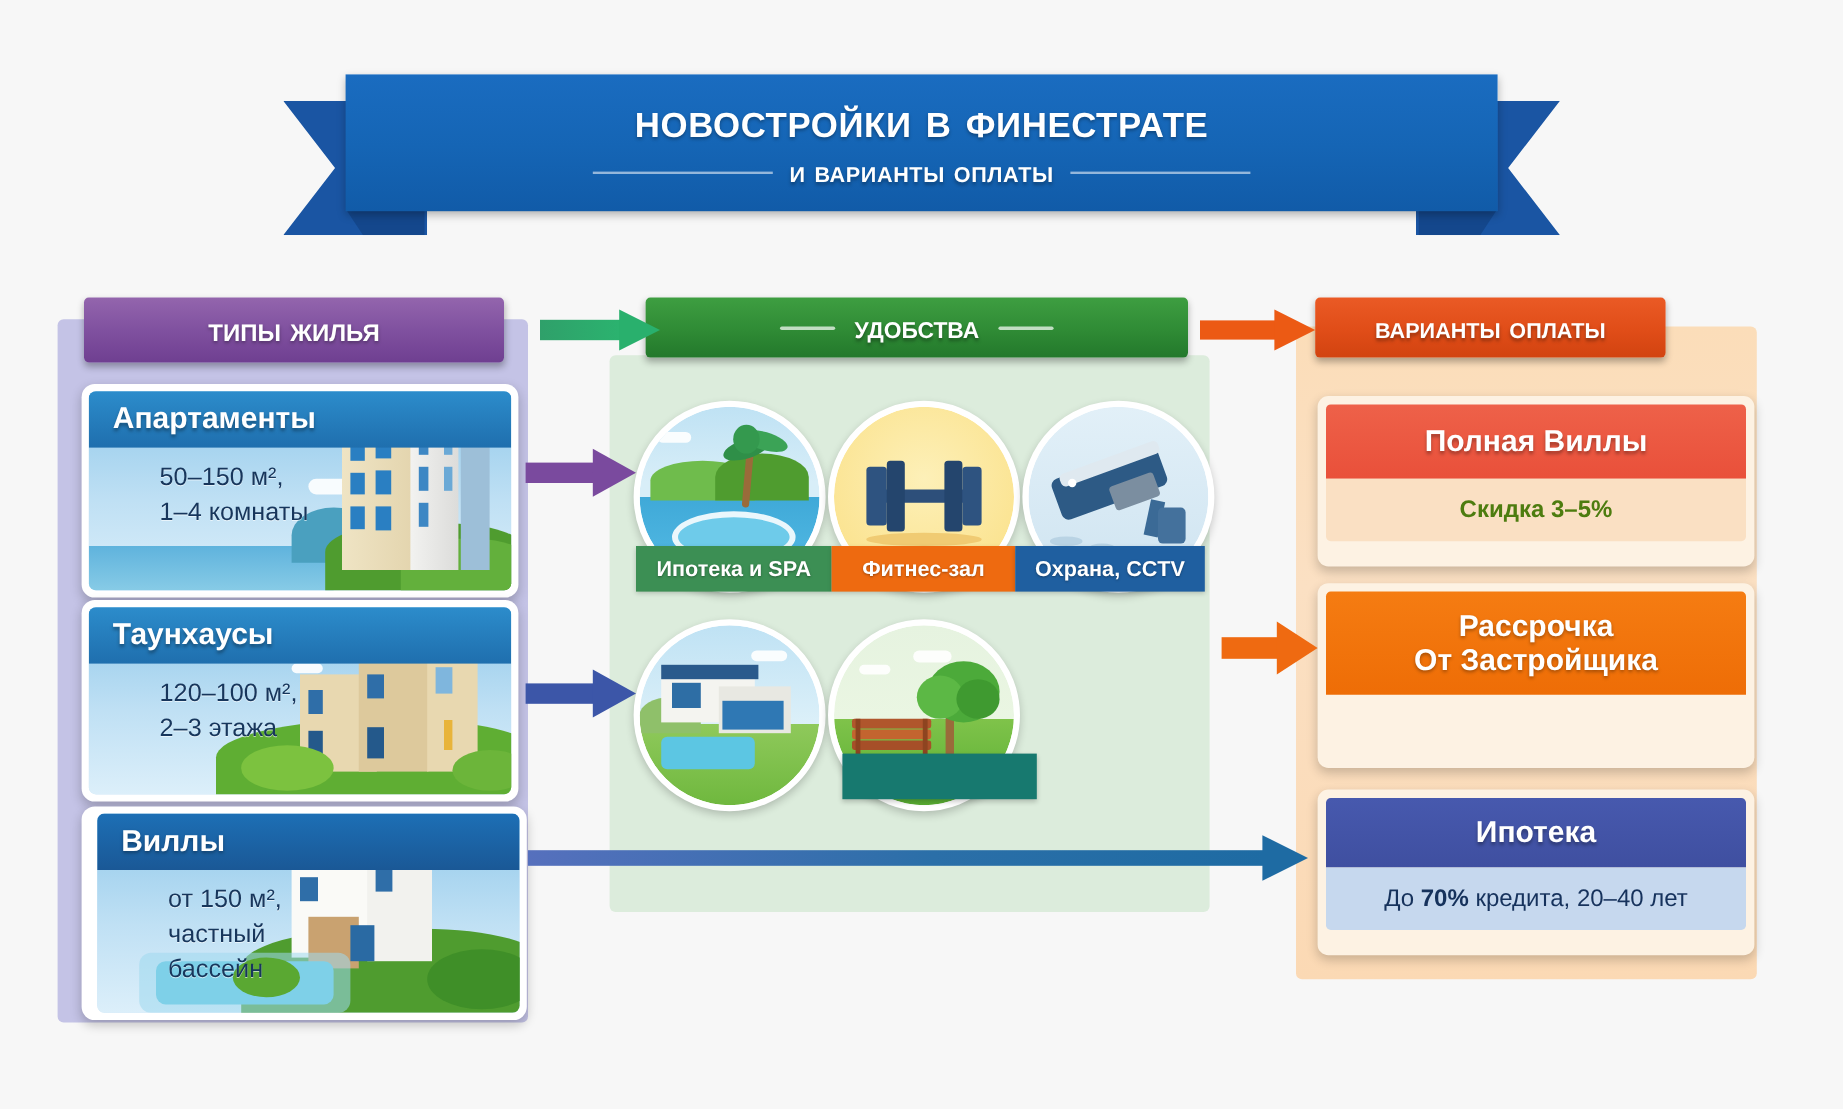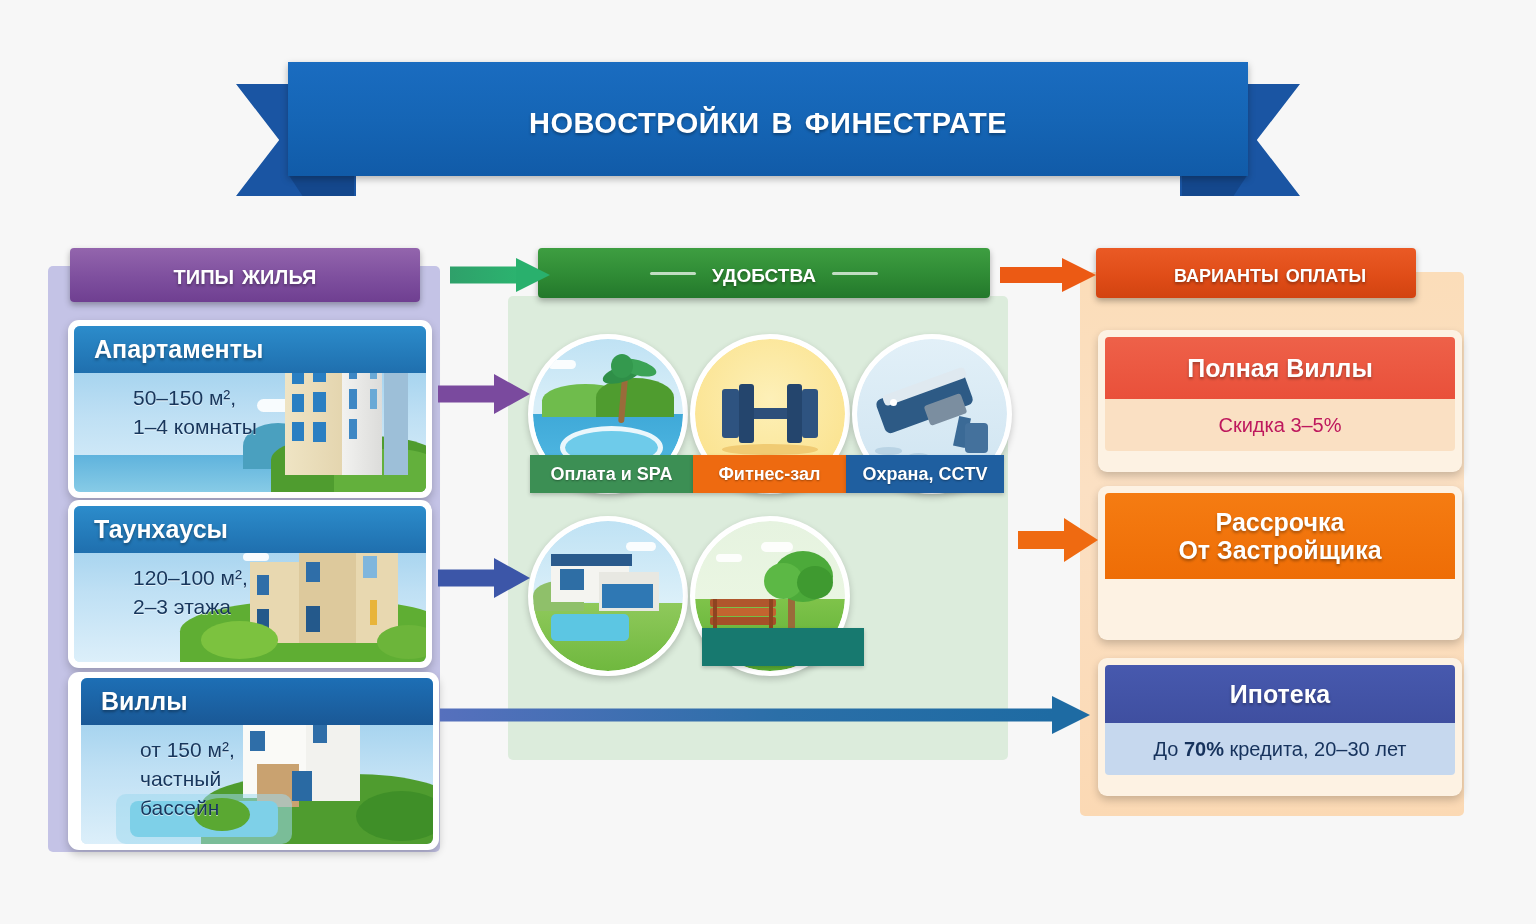--- a/index.html
+++ b/index.html
@@ -47,21 +47,21 @@
     justify-content:center;box-shadow:0 3px 6px rgba(0,0,0,.3);}
   .sec-head span{color:#fff;font-weight:bold;text-shadow:0 2px 3px rgba(0,0,0,.35);
     font-variant:small-caps;text-transform:lowercase;white-space:nowrap;}
   .head-left{left:70px;top:248px;width:350px;height:54px;
     background:linear-gradient(180deg,#9365ad 0%,#7e4f9e 55%,#6f3f91 100%);}
   .head-left span{font-size:28px;}
   .head-mid{left:538px;top:248px;width:452px;height:50px;
     background:linear-gradient(180deg,#3e9e41 0%,#2f8b35 55%,#23782b 100%);}
   .head-mid span{font-size:27px;}
   .head-right{left:1096px;top:248px;width:292px;height:50px;
-    background:linear-gradient(180deg,#ea5a25 0%,#e04d18 55%,#d24310 100%);padding-left:28px;}
+    background:linear-gradient(180deg,#ea5a25 0%,#e04d18 55%,#d24310 100%);}
   .head-right span{font-size:26px;}
   .head-rule{height:3px;width:46px;background:rgba(255,255,255,.7);border-radius:2px;}
   .head-inner{display:flex;align-items:center;gap:16px;}
 
   
   .pcard{position:absolute;background:#fff;border-radius:11px;padding:6px;
     box-shadow:0 4px 9px rgba(0,0,0,.22);}
   .pcard-in{position:relative;border-radius:6px;overflow:hidden;height:100%;
     background:linear-gradient(180deg,#bcdcf2 0%,#cfe7f7 100%);}
   .pcard-title{position:relative;z-index:4;height:47px;display:flex;align-items:center;
@@ -113,21 +113,21 @@
     box-shadow:0 4px 9px rgba(0,0,0,.2);}
   .pay-head{height:62px;display:flex;flex-direction:column;align-items:center;
     justify-content:center;border-radius:4px 4px 0 0;}
   .pay-head span{color:#fff;font-weight:bold;font-size:25px;line-height:1.12;
     text-shadow:0 2px 3px rgba(0,0,0,.33);white-space:nowrap;}
   .pay-body{display:flex;align-items:center;justify-content:center;}
   .pay-body span{font-size:20px;white-space:nowrap;}
   .pay1{left:1098px;top:330px;width:350px;height:128px;}
   .pay1 .pay-head{background:linear-gradient(180deg,#ee6149 0%,#e9503a 100%);}
   .pay1 .pay-body{height:52px;background:#fae0c3;border-radius:0 0 4px 4px;}
-  .pay1 .pay-body span{color:#be185d;font-weight:normal;}
+  .pay1 .pay-body span{color:#4d7c0f;font-weight:bold;}
   .pay2{left:1098px;top:486px;width:350px;height:140px;}
   .pay2 .pay-head{height:86px;background:linear-gradient(180deg,#f57c12 0%,#ee6d06 100%);}
   .pay2 .pay-body{height:40px;background:#fae0c3;border-radius:0 0 4px 4px;}
   .pay2 .pay-body span{color:#5d2535;font-size:18px;}
   .pay3{left:1098px;top:658px;width:350px;height:124px;}
   .pay3 .pay-head{height:58px;background:linear-gradient(180deg,#4759ae 0%,#3f4fa0 100%);}
   .pay3 .pay-body{height:52px;background:#c6d8ee;border-radius:0 0 4px 4px;}
   .pay3 .pay-body span{color:#16325c;}
   .b{font-weight:bold;}
 
@@ -161,20 +161,25 @@
 
 <div class="stage">
 
   <div class="ribbon-wrap">
     <div class="ribbon-tail left"></div>
     <div class="ribbon-tail right"></div>
     <div class="ribbon-fold l"></div>
     <div class="ribbon-fold r"></div>
     <div class="ribbon-main">
       <div class="ttl1">Новостройки в Финестрате</div>
+      <div class="ttl2row">
+        <div class="ttl-rule"></div>
+        <div class="ttl2">и варианты оплаты</div>
+        <div class="ttl-rule"></div>
+      </div>
     </div>
   </div>
 
   <div class="panel panel-left"></div>
   <div class="panel panel-mid"></div>
   <div class="panel panel-right"></div>
 
   <div class="sec-head head-left">
     <span>Типы Жилья</span>
   </div>
@@ -360,21 +365,21 @@
       <div style="position:absolute;left:10%;top:58%;width:44%;height:5%;background:#c3642f;border-radius:2px;"></div>
       <div style="position:absolute;left:10%;top:64%;width:44%;height:5%;background:#a64f28;border-radius:2px;"></div>
       <div style="position:absolute;left:12%;top:52%;width:4px;height:22%;background:#8e4420;"></div>
       <div style="position:absolute;left:49%;top:52%;width:4px;height:22%;background:#8e4420;"></div>
       <div style="position:absolute;left:58%;top:72%;width:6px;height:6px;background:#f0c33a;border-radius:50%;"></div>
       <div style="position:absolute;left:66%;top:76%;width:5px;height:5px;background:#f0c33a;border-radius:50%;"></div>
     </div>
   </div>
 
   <div class="amlbl l1">
-    <span>Оплата и SPA</span>
+    <span>Ипотека и SPA</span>
   </div>
   <div class="amlbl l2">
     <span>Фитнес-зал</span>
   </div>
   <div class="amlbl l3">
     <span>Охрана, CCTV</span>
   </div>
   <div class="amlbl l5">
     <span></span>
   </div>
@@ -396,21 +401,21 @@
       <span>От Застройщика</span>
     </div>
   </div>
 
   <div class="paycard pay3">
     <div class="pay-head">
       <span>Ипотека</span>
     </div>
     <div class="pay-body">
       <span>
-        <span>До </span><span class="b">70%</span><span> кредита, 20–30 лет</span>
+        <span>До </span><span class="b">70%</span><span> кредита, 20–40 лет</span>
       </span>
     </div>
   </div>
 
   <div class="arrow a-green">
     <div class="shaft"></div>
       <div class="head"></div>
   </div>
   <div class="arrow a-orange1">
     <div class="shaft"></div>

